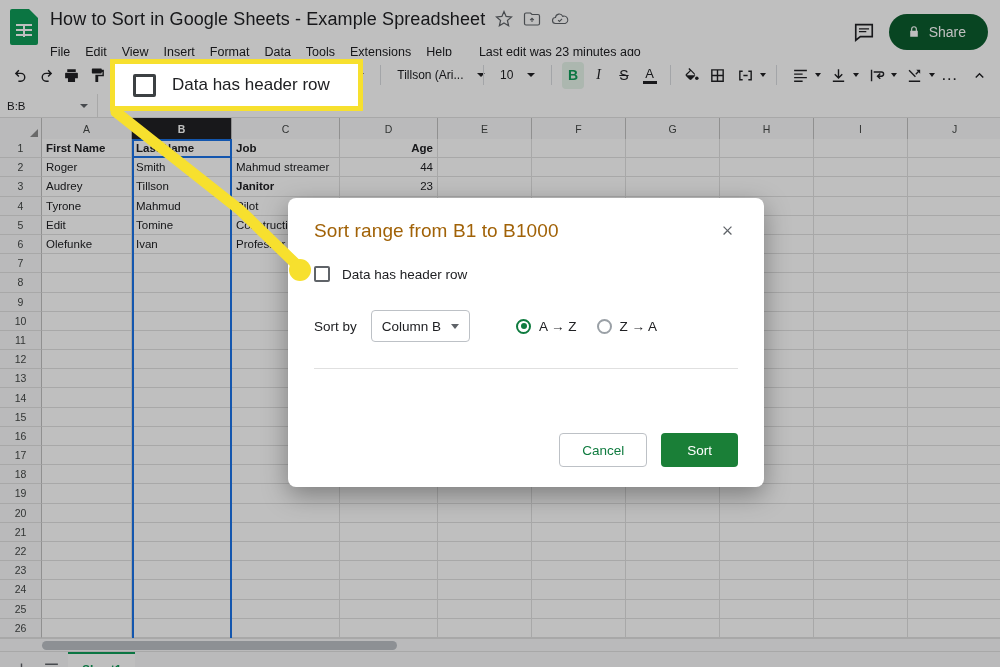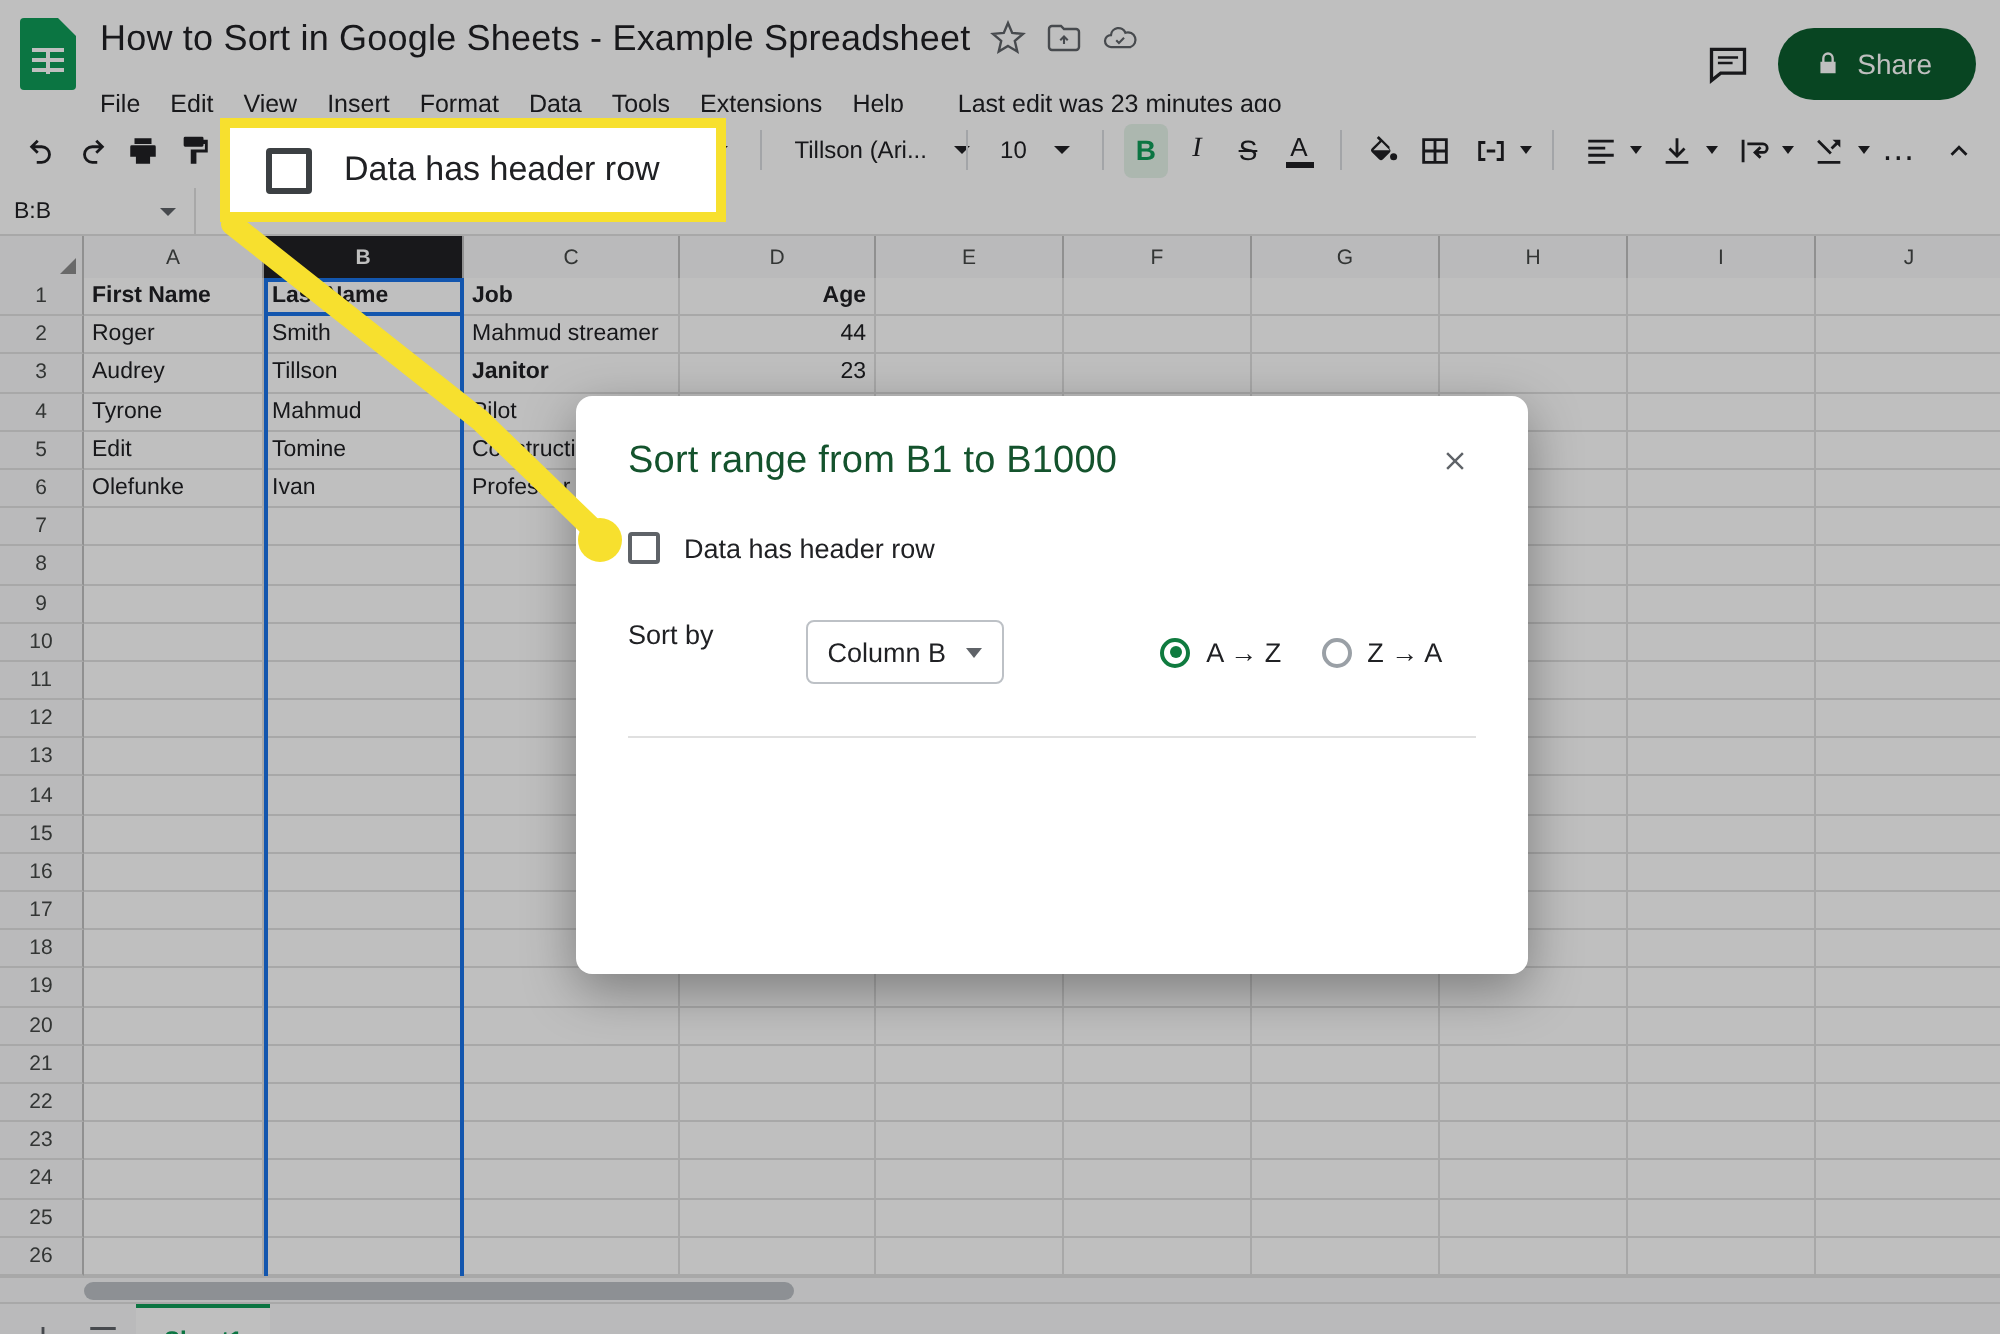--- a/index.html
+++ b/index.html
@@ -291,40 +291,40 @@
     left: 288px; top: 198px;
     width: 476px; height: 289px;
     background: #ffffff;
     border-radius: 8px;
     box-shadow: 0 8px 26px rgba(0,0,0,.35);
     z-index: 50;
     padding: 22px 26px 0 26px;
   }
   .modal-title-row { display: flex; align-items: flex-start; }
   .modal-title {
-    font-size: 19px; color: #14532d; flex: 1 1 auto;
+    font-size: 19px; color: #a16207; flex: 1 1 auto;
     letter-spacing: .1px;
   }
   .modal-close {
     width: 22px; height: 22px;
     display: flex; align-items: center; justify-content: center;
     cursor: pointer; color: #5f6368;
     margin-top: -1px;
   }
   .modal-close svg { width: 15px; height: 15px; fill: #5f6368; }
   .chk-row { display: flex; align-items: center; gap: 12px; margin-top: 24px; }
   .checkbox {
     width: 16px; height: 16px;
     border: 2px solid #5f6368;
     border-radius: 2px;
     cursor: pointer;
     flex: 0 0 auto;
   }
   .chk-label { font-size: 13.5px; color: #202124; }
-  .sortby-row { display: flex; margin-top: 28px; gap: 32px; }
+  .sortby-row { display: flex; align-items: center; margin-top: 28px; }
   .sortby-label { font-size: 13.5px; color: #202124; margin-right: 14px; }
   .col-select {
     display: flex; align-items: center; gap: 10px;
     border: 1px solid #bdc1c6;
     border-radius: 4px;
     height: 32px; padding: 0 10px;
     font-size: 13.5px; color: #202124;
     cursor: pointer;
   }
   .col-select .caret {
@@ -1009,20 +1009,24 @@
       <label class="radio-opt">
         <span class="radio"></span>
         <span class="radio-label">Z → A</span>
       </label>
     </div>
   </div>
 
   <div class="modal-divider"></div>
 
 
+  <div class="modal-footer">
+    <button class="btn-cancel">Cancel</button>
+    <button class="btn-sort">Sort</button>
+  </div>
 </div>
 
 <div id="annot">
   <svg viewBox="0 0 1000 667" xmlns="http://www.w3.org/2000/svg">
     <polyline points="116,112 240,210 300,268" fill="none" stroke="#f7e02e" stroke-width="11" stroke-linecap="round" stroke-linejoin="round"></polyline>
     <circle cx="300" cy="270" r="11" fill="#f7e02e"></circle>
   </svg>
   <div class="callout">
     <div class="callout-chk"></div>
     <div class="callout-text">Data has header row</div>

